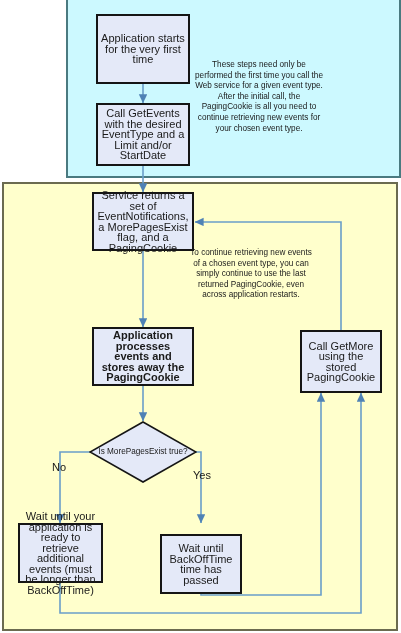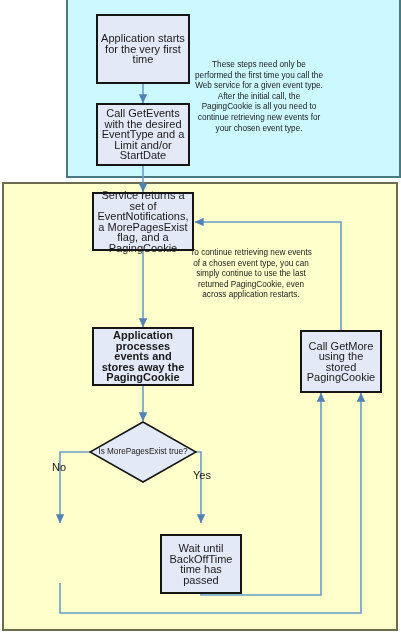--- a/index.html
+++ b/index.html
@@ -171,18 +171,21 @@
   </div>
 
   <div class="edge-label" style="left:52px; top:461px;">
     <span>No</span>
   </div>
 
   <div class="edge-label" style="left:193px; top:469px;">
     <span>Yes</span>
   </div>
 
+  <div class="node" style="left:18px; top:523px; width:85px; height:60px;">
+    <span>Wait until your application is ready to retrieve additional events (must be longer than BackOffTime)</span>
+  </div>
 
   <div class="node" style="left:160px; top:534px; width:82px; height:60px;">
     <span>Wait until BackOffTime time has passed</span>
   </div>
 
 </div>
 
 </body></html>

